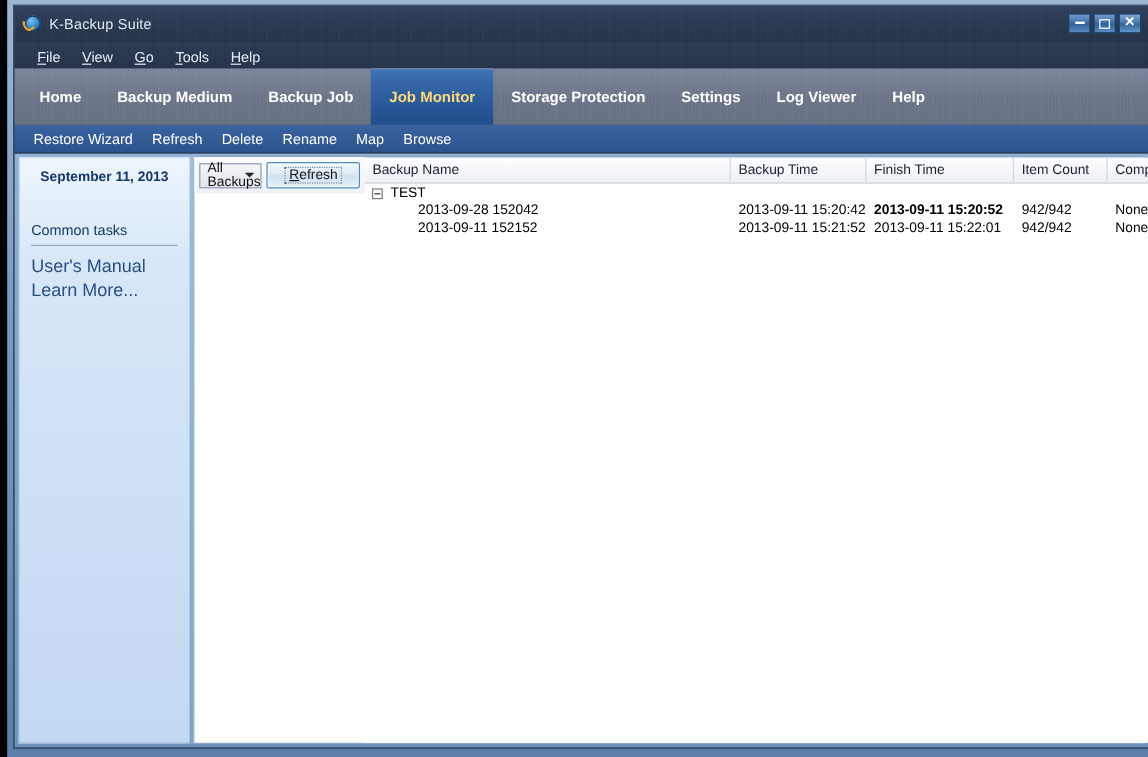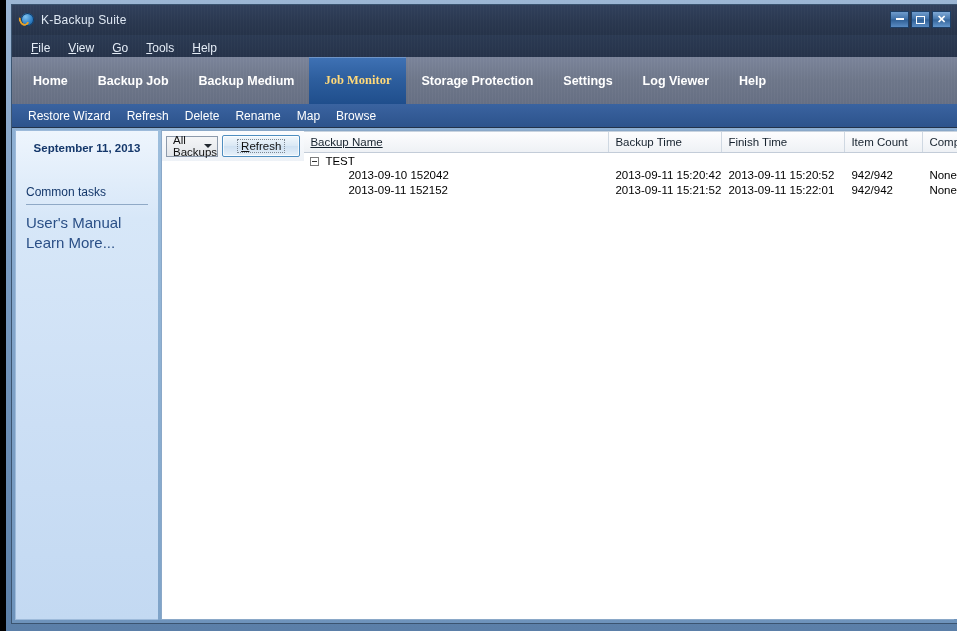--- a/index.html
+++ b/index.html
@@ -105,21 +105,20 @@
     height: 47px;
     padding: 0 15px;
     display: flex; align-items: center;
     color: #ffffff; font-size: 12.5px; font-weight: bold;
     cursor: pointer; white-space: nowrap;
   }
   .tab.active {
     color: #ffd97a;
     background: linear-gradient(180deg,#3f72b5 0%, #2e5f9f 45%, #1f4e8c 100%);
     box-shadow: inset 0 1px 0 rgba(255,255,255,.25);
-    font-family: Liberation Serif, serif;
   }
 
   
   .toolbar {
     height: 23px;
     background: linear-gradient(180deg,#3a63a0 0%, #2d538c 100%);
     display: flex; align-items: center;
     padding-left: 8px;
   }
   .tool-item {
@@ -305,22 +304,22 @@
     <div class="menubar">
       <div class="menu-item"><u>F</u>ile</div>
       <div class="menu-item"><u>V</u>iew</div>
       <div class="menu-item"><u>G</u>o</div>
       <div class="menu-item"><u>T</u>ools</div>
       <div class="menu-item"><u>H</u>elp</div>
     </div>
 
     <div class="tabbar">
       <div class="tab">Home</div>
+      <div class="tab">Backup Medium</div>
       <div class="tab">Backup Job</div>
-      <div class="tab">Backup Medium</div>
       <div class="tab active">Job Monitor</div>
       <div class="tab">Storage Protection</div>
       <div class="tab">Settings</div>
       <div class="tab">Log Viewer</div>
       <div class="tab">Help</div>
     </div>
 
     <div class="toolbar">
       <div class="tool-item">Restore Wizard</div>
       <div class="tool-item">Refresh</div>
@@ -351,39 +350,39 @@
           </div>
           <div class="refresh-btn">
             <span><u>R</u>efresh</span>
           </div>
         </div>
 
         <div class="gridwrap">
           <div class="gridcols">
 
             <div class="grid-head">
-              <div class="gh" style="width:305px;flex:0 0 305px;text-decoration:underline;">Backup Name</div>
+              <div class="gh" style="width:305px;flex:0 0 305px;">Backup Name</div>
               <div class="gh" style="width:113px;flex:0 0 113px;">Backup Time</div>
               <div class="gh" style="width:123px;flex:0 0 123px;">Finish Time</div>
               <div class="gh" style="width:78px;flex:0 0 78px;">Item Count</div>
               <div class="gh" style="width:115px;flex:0 0 115px;">Compress</div>
               <div class="gh" style="flex:1 1 auto;">Ba</div>
             </div>
 
             <div class="grid-body">
 
               <div class="tree-row">
                 <div class="expander"></div>
                 <div>TEST</div>
               </div>
 
               <div class="data-row">
-                <div class="dc name" style="width:305px;flex:0 0 305px;">2013-09-10 152042</div>
+                <div class="dc name" style="width:305px;flex:0 0 305px;">2013-09-28 152042</div>
                 <div class="dc" style="width:113px;flex:0 0 113px;">2013-09-11 15:20:42</div>
-                <div class="dc" style="width:123px;flex:0 0 123px;">2013-09-11 15:20:52</div>
+                <div class="dc" style="width:123px;flex:0 0 123px;font-weight:bold;">2013-09-11 15:20:52</div>
                 <div class="dc" style="width:78px;flex:0 0 78px;">942/942</div>
                 <div class="dc" style="width:115px;flex:0 0 115px;">None</div>
                 <div class="dc" style="flex:1 1 auto;">Manually</div>
               </div>
 
               <div class="data-row">
                 <div class="dc name" style="width:305px;flex:0 0 305px;">2013-09-11 152152</div>
                 <div class="dc" style="width:113px;flex:0 0 113px;">2013-09-11 15:21:52</div>
                 <div class="dc" style="width:123px;flex:0 0 123px;">2013-09-11 15:22:01</div>
                 <div class="dc" style="width:78px;flex:0 0 78px;">942/942</div>

